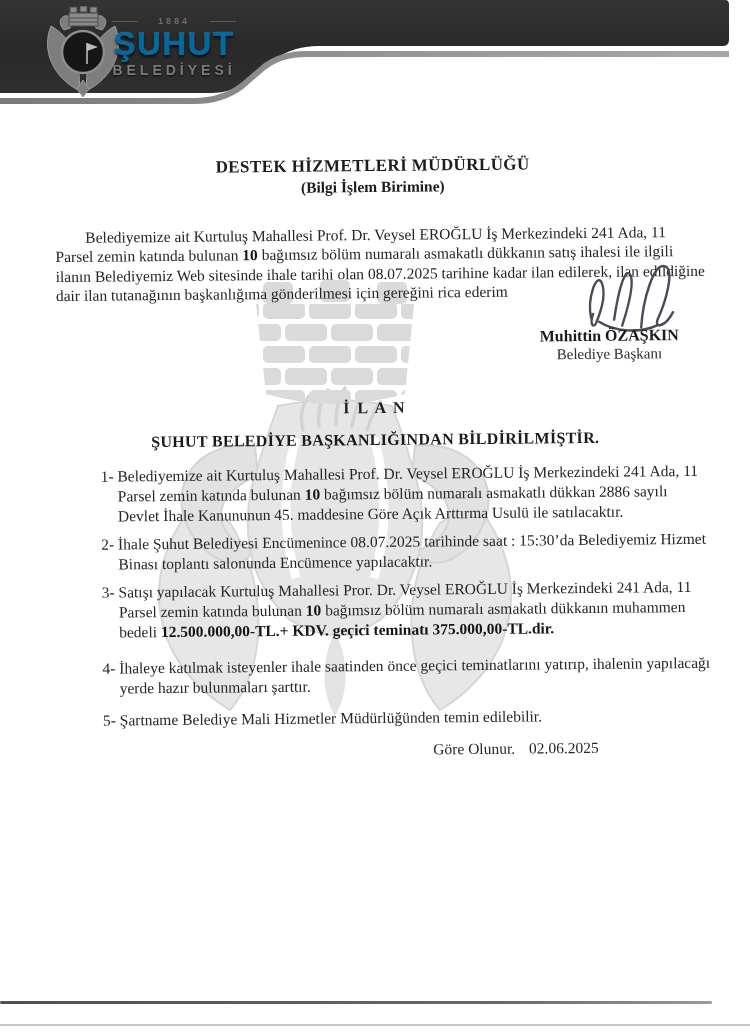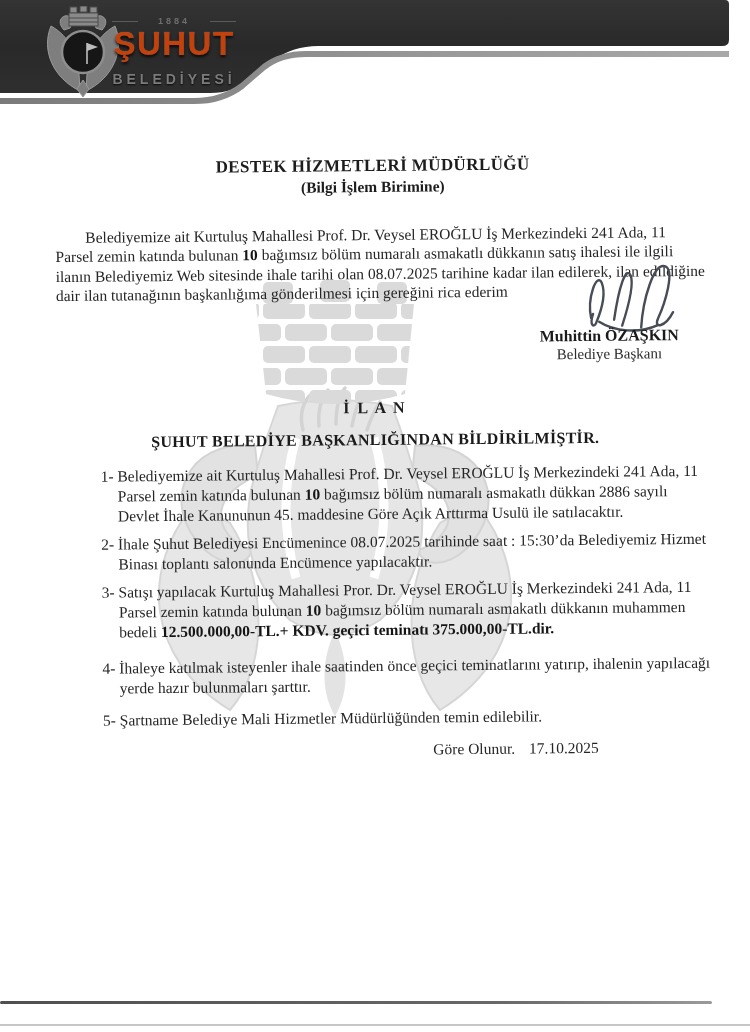--- a/index.html
+++ b/index.html
@@ -9,25 +9,25 @@
     margin:0 auto;
   }
   
   .header-banner{position:absolute;top:0;left:0;width:750px;height:130px;z-index:3;}
   .emblem{position:absolute;top:6px;left:33px;width:100px;height:92px;}
   .brand{position:absolute;top:16px;left:110px;width:128px;text-align:center;
          font-family:"Liberation Sans", sans-serif;}
   .brand-year{display:flex;align-items:center;justify-content:center;gap:20px;
       font-size:9px;letter-spacing:3px;color:#6e6e6e;font-weight:bold;}
   .brand-year .rule{flex:0 0 26px;height:1px;background:#5c5c5c;}
-  .brand-name{font-size:33px;font-weight:bold;letter-spacing:1.5px;color:#c2410c;
+  .brand-name{font-size:33px;font-weight:bold;letter-spacing:1.5px;color:#0369a1;
       line-height:34px;margin-top:1px;
       text-shadow:0 2px 3px rgba(0,0,0,.85), 0 0 1px #9d9d9d;}
   .brand-sub{font-size:14px;font-weight:bold;letter-spacing:4px;color:#7b7b7b;
-      line-height:16px;margin-top:10px;
+      line-height:16px;margin-top:1px;
       text-shadow:0 1px 2px rgba(0,0,0,.85);}
   
   .watermark{position:absolute;top:278px;left:100px;width:470px;height:440px;z-index:0;}
   
   .scan-tilt{position:absolute;inset:0;z-index:2;transform:rotate(-0.55deg);transform-origin:50% 40%;}
   .dept-title{position:absolute;top:156px;left:0;width:750px;text-align:center;
       font-size:17px;font-weight:bold;letter-spacing:.4px;color:#1d1d1d;}
   .dept-sub{position:absolute;top:178px;left:0;width:750px;text-align:center;
       font-size:15.5px;font-weight:bold;color:#1d1d1d;}
   .body-par{position:absolute;top:209px;left:57px;width:650px;
@@ -176,19 +176,19 @@
 
     <div class="items">
       <div class="item item-1"><span>1- Belediyemize ait Kurtuluş Mahallesi Prof. Dr. Veysel EROĞLU İş Merkezindeki 241 Ada, 11 Parsel zemin katında bulunan </span><span class="b">10</span><span> bağımsız bölüm numaralı asmakatlı dükkan 2886 sayılı Devlet İhale Kanununun 45. maddesine Göre Açık Arttırma Usulü ile satılacaktır.</span></div>
       <div class="item item-2"><span>2- İhale Şuhut Belediyesi Encümenince 08.07.2025 tarihinde saat : 15:30’da Belediyemiz Hizmet Binası toplantı salonunda Encümence yapılacaktır.</span></div>
       <div class="item item-3"><span>3- Satışı yapılacak Kurtuluş Mahallesi Pror. Dr. Veysel EROĞLU İş Merkezindeki 241 Ada, 11 Parsel zemin katında bulunan </span><span class="b">10</span><span> bağımsız bölüm numaralı asmakatlı dükkanın muhammen bedeli </span><span class="b">12.500.000,00-TL.+ KDV. geçici teminatı 375.000,00-TL.dir.</span></div>
       <div class="item item-4"><span>4- İhaleye katılmak isteyenler ihale saatinden önce geçici teminatlarını yatırıp, ihalenin yapılacağı yerde hazır bulunmaları şarttır.</span></div>
       <div class="item item-5"><span>5- Şartname Belediye Mali Hizmetler Müdürlüğünden temin edilebilir.</span></div>
     </div>
 
     <div class="closing-line">
-      <span>Göre Olunur.</span><span class="date">17.10.2025</span>
+      <span>Göre Olunur.</span><span class="date">02.06.2025</span>
     </div>
   </div>
 
   <div class="footer-rule-dark"></div>
   <div class="footer-rule-light"></div>
 </div>
 
 </body></html>

